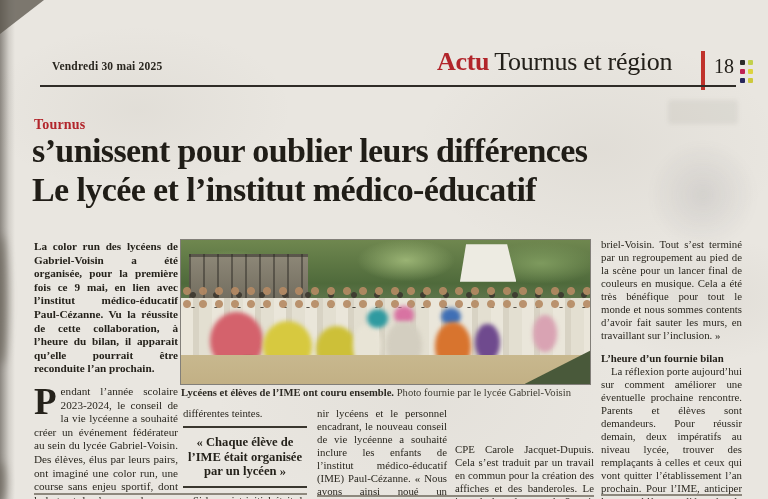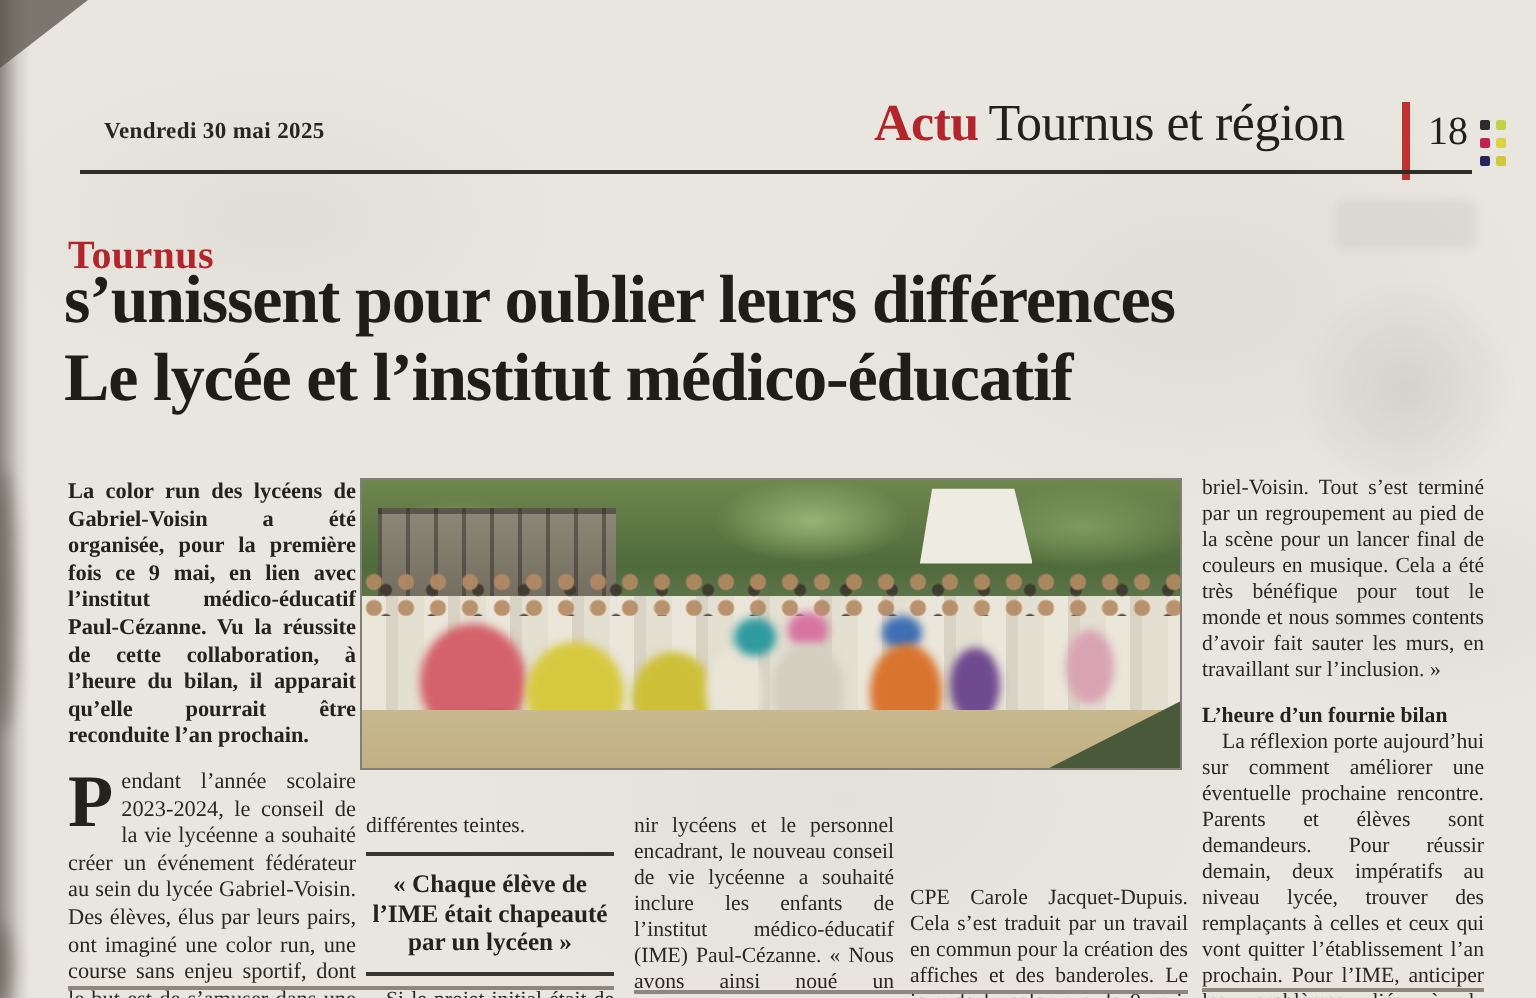--- a/index.html
+++ b/index.html
@@ -44,21 +44,21 @@
   .red-bar{left:701px;top:51px;width:4px;height:39px;background:#c0332c;}
   .pageno{left:714px;top:55px;font-size:20px;color:#23201a;}
   .regdots{left:740px;top:60px;width:13px;height:26px;display:grid;
     grid-template-columns:5px 5px;grid-auto-rows:5px;gap:4px 3px;}
   .regdots i{width:5px;height:5px;border-radius:1px;display:block;}
   .d1{background:#2b2b29;} .d2{background:#c2d04c;}
   .d3{background:#bf2153;} .d4{background:#ddd33e;}
   .d5{background:#26265a;} .d6{background:#cdc93b;}
   .masthead-rule{left:40px;top:85px;width:696px;height:2px;background:#2f2c27;}
 
-  .kicker{left:34px;top:117px;font-size:20px;font-weight:bold;color:#b2252b;letter-spacing:.2px;}
+  .kicker{left:34px;top:117px;font-size:14px;font-weight:bold;color:#b2252b;letter-spacing:.2px;}
   .headline{left:32px;top:131px;width:712px;font-size:34px;line-height:39px;
     font-weight:bold;color:#201d17;letter-spacing:-.6px;}
 
   
   .col{text-align:justify;color:#2a271f;}
   .col1{left:34px;top:240px;width:144px;font-size:11.2px;line-height:13.6px;}
   .lead{font-weight:bold;color:#25221b;}
   .para{margin-top:9px;}
   .dropcap{float:left;font-size:37px;line-height:29px;font-weight:bold;
     padding:2px 4px 0 0;color:#25221b;}
@@ -184,25 +184,29 @@
     <div class="blob b-scarf"></div>
     <div class="blob b-grey"></div>
     <div class="blob b-blue"></div>
     <div class="blob b-orange"></div>
     <div class="blob b-purple"></div>
     <div class="blob b-bag"></div>
     <div class="ph ph-wheels"></div>
     <div class="ph ph-ground"></div>
     <div class="ph ph-grass"></div>
   </div>
+  <div class="abs caption">
+    <b>Lycéens et élèves de l’IME ont couru ensemble.</b>
+    <span class="credit">Photo fournie par le lycée Gabriel-Voisin</span>
+  </div>
 
   <div class="abs col col-small col2">
     <div>différentes teintes.</div>
     <div class="quote-rule"></div>
-    <div class="pull-quote">« Chaque élève de l’IME était chapeauté par un lycéen »</div>
+    <div class="pull-quote">« Chaque élève de l’IME était organisée par un lycéen »</div>
     <div class="quote-rule"></div>
     <div class="indent">Si le projet initial était de réu-</div>
   </div>
 
   <div class="abs col col-small col3">
     <div>nir lycéens et le personnel encadrant, le nouveau conseil de vie lycéenne a souhaité inclure les enfants de l’institut médico-éducatif (IME) Paul-Cézanne. « Nous avons ainsi noué un partenariat avec l’IME, indique la</div>
   </div>
 
   <div class="abs col col-small col4">
     <div>CPE Carole Jacquet-Dupuis. Cela s’est traduit par un travail en commun pour la création des affiches et des banderoles. Le jour de la color run, le 9 mai, chaque élève de l’IME était chapeauté par un lycéen de Ga-</div>

